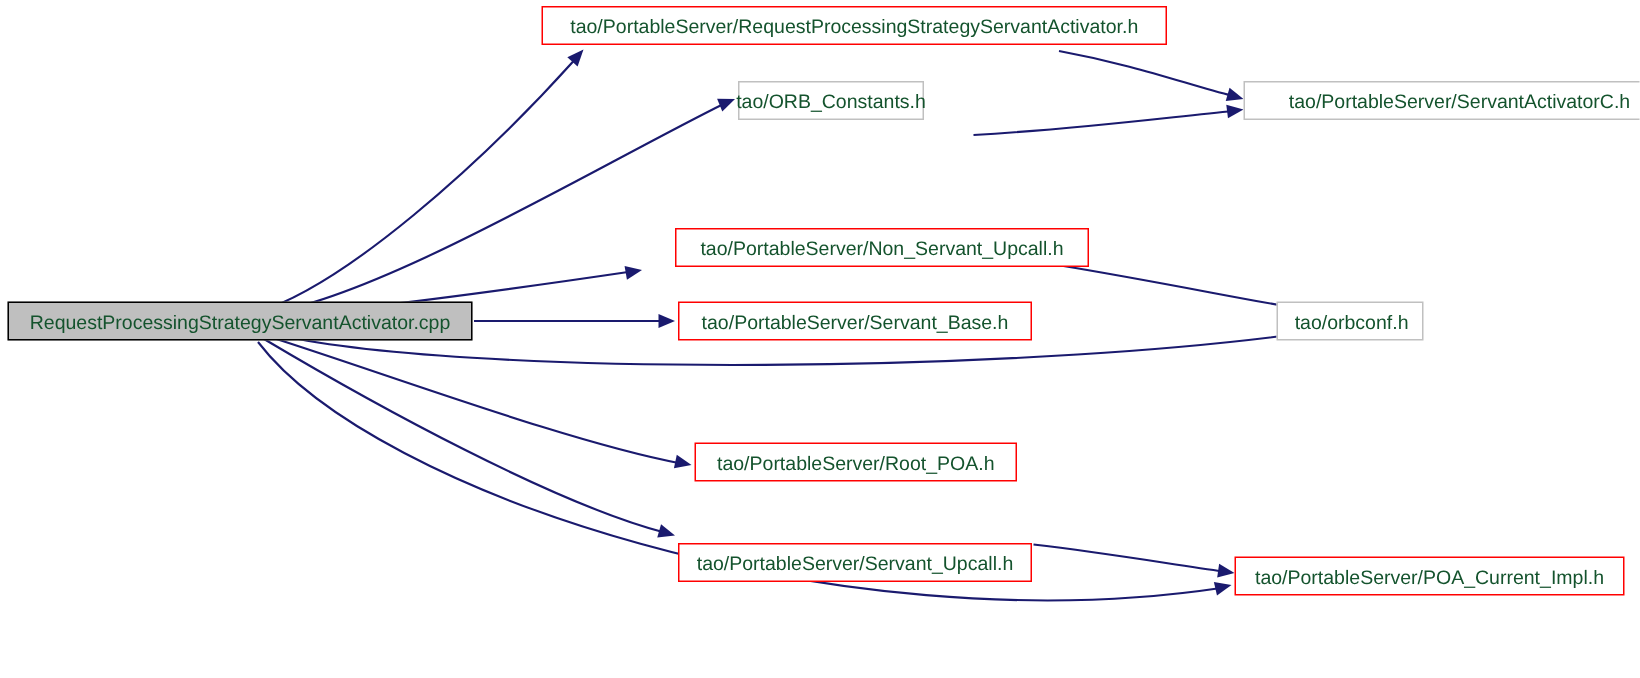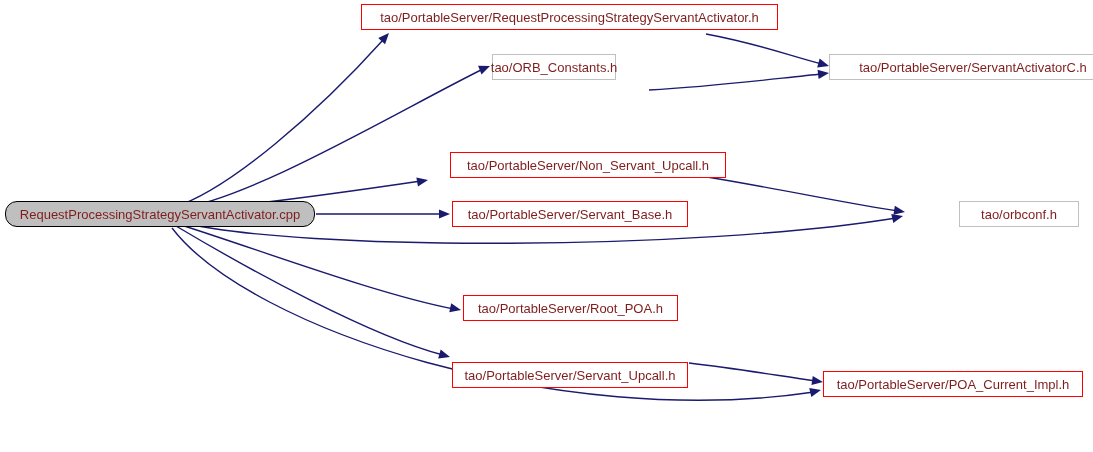--- a/index.html
+++ b/index.html
@@ -36,21 +36,21 @@
   }
   .node {
     position: absolute;
     box-sizing: border-box;
     display: flex;
     align-items: center;
     justify-content: center;
     white-space: nowrap;
     font-size: 13px;
     line-height: 1;
-    color: #7f1d1d;
+    color: #14532d;
     background: #ffffff;
     border: 1px solid #c0c0c0;
     height: 26px;
     padding: 0 9px;
   }
   .node.red {
     border: 1px solid #ff0000;
   }
   .node.gray-fill {
     background: #bfbfbf;
@@ -87,39 +87,39 @@
       <polygon points="0,0 -11,-4.6 -11,4.6" class="arrow-head" fill="#1a1a6e" transform="translate(829,66) rotate(16)"></polygon>
       <path d="M 649 90 C 720 86 780 78 822 74" class="edge-path" stroke="#1a1a6e"></path>
       <polygon points="0,0 -11,-4.6 -11,4.6" class="arrow-head" fill="#1a1a6e" transform="translate(829,73) rotate(-7)"></polygon>
       <path d="M 707 177 C 780 189 850 204 898 211" class="edge-path" stroke="#1a1a6e"></path>
       <polygon points="0,0 -11,-4.6 -11,4.6" class="arrow-head" fill="#1a1a6e" transform="translate(905,212) rotate(9)"></polygon>
       <path d="M 689 363 C 740 369 780 376 816 381" class="edge-path" stroke="#1a1a6e"></path>
       <polygon points="0,0 -11,-4.6 -11,4.6" class="arrow-head" fill="#1a1a6e" transform="translate(823,382) rotate(8)"></polygon>
     </svg>
 
   <div id="node-layer">
-      <div class="node gray-fill" style="left: 5px; top: 201px; width: 310px; border-radius: 12px;">
+      <div class="node gray-fill" style="left: 5px; top: 201px; width: 310px;">
         <span class="node-label">RequestProcessingStrategyServantActivator.cpp</span>
       </div>
       <div class="node red" style="left: 361px; top: 4px; width: 417px;">
         <span class="node-label">tao/PortableServer/RequestProcessingStrategyServantActivator.h</span>
       </div>
       <div class="node" style="left: 492px; top: 54px; width: 124px;">
         <span class="node-label">tao/ORB_Constants.h</span>
       </div>
       <div class="node" style="left: 829px; top: 54px; width: 288px;">
         <span class="node-label">tao/PortableServer/ServantActivatorC.h</span>
       </div>
       <div class="node red" style="left: 430px; top: 152px; width: 276px; margin-left: 20px;">
         <span class="node-label">tao/PortableServer/Non_Servant_Upcall.h</span>
       </div>
       <div class="node red" style="left: 452px; top: 201px; width: 236px;">
         <span class="node-label">tao/PortableServer/Servant_Base.h</span>
       </div>
-      <div class="node" style="left: 959px; top: 201px; width: 120px;">
+      <div class="node" style="left: 851px; top: 201px; width: 98px; justify-content: flex-end;">
         <span class="node-label">tao/orbconf.h</span>
       </div>
       <div class="node red" style="left: 463px; top: 295px; width: 215px;">
         <span class="node-label">tao/PortableServer/Root_POA.h</span>
       </div>
       <div class="node red" style="left: 452px; top: 362px; width: 236px;">
         <span class="node-label">tao/PortableServer/Servant_Upcall.h</span>
       </div>
       <div class="node red" style="left: 823px; top: 371px; width: 260px;">
         <span class="node-label">tao/PortableServer/POA_Current_Impl.h</span>

